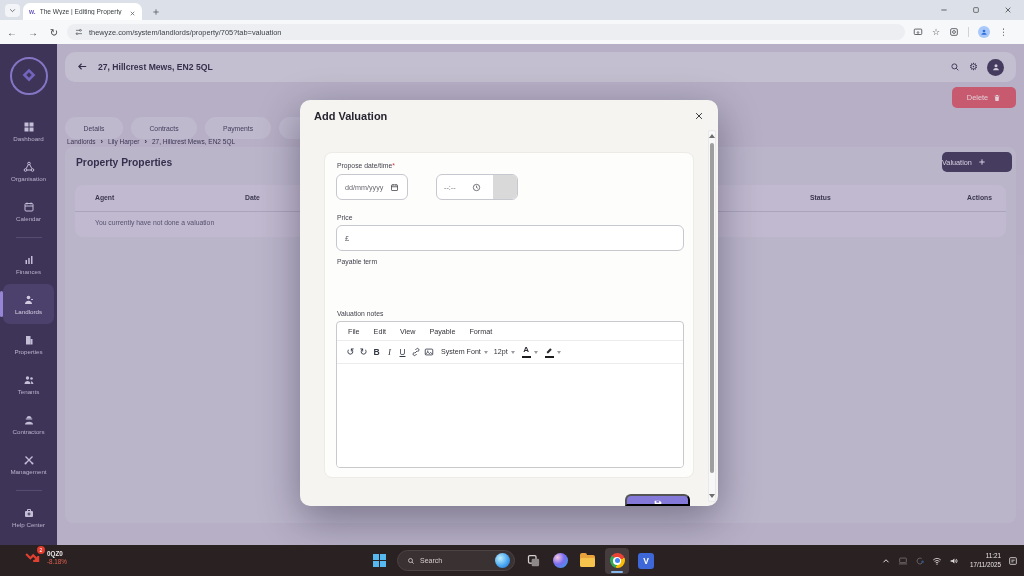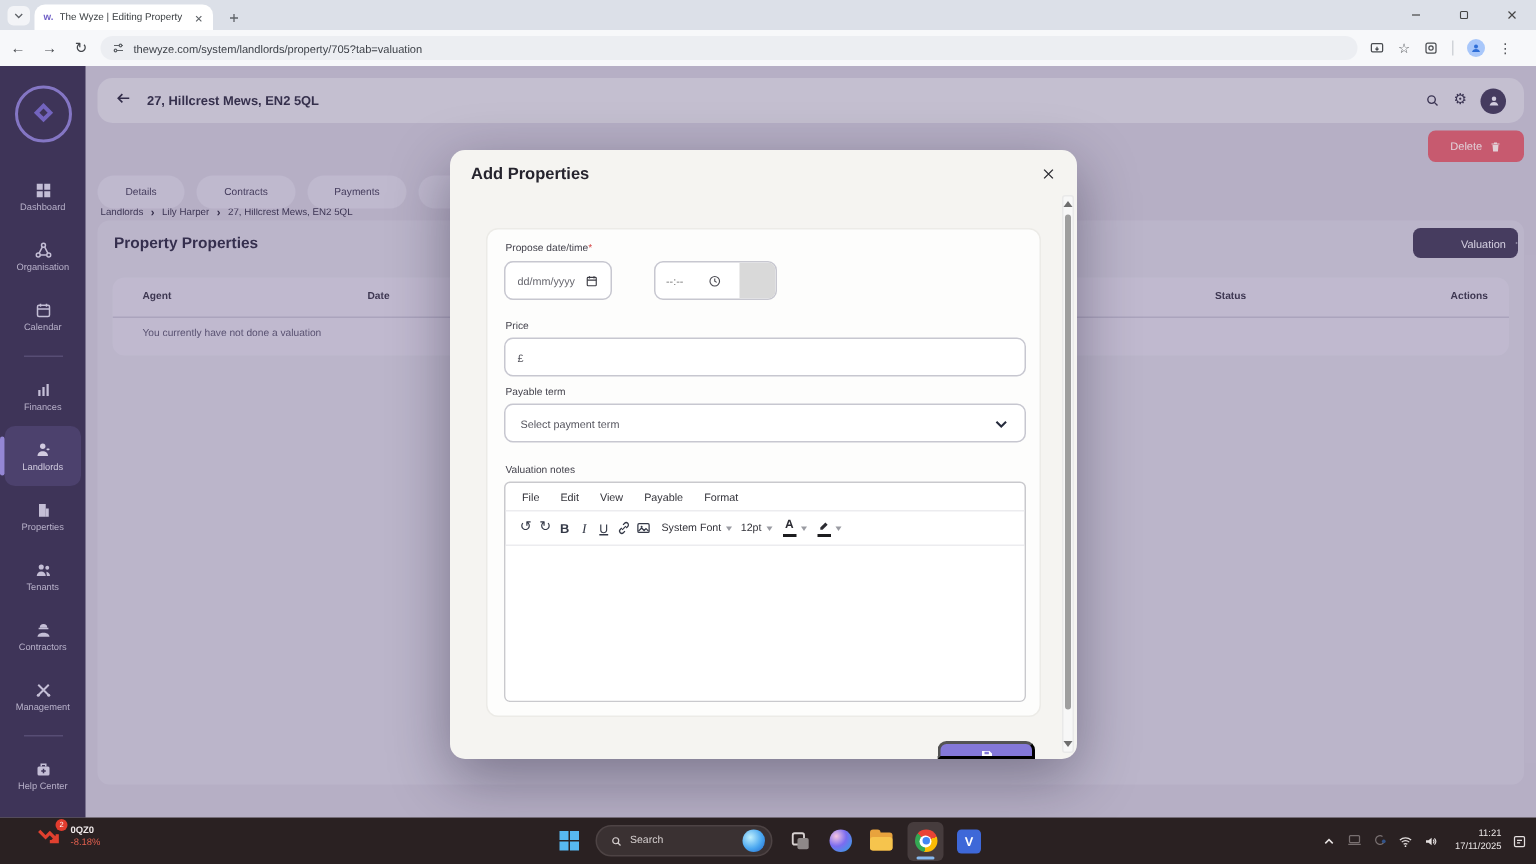--- a/index.html
+++ b/index.html
@@ -63,21 +63,21 @@
   #breadcrumb .sep::after { content:"›"; font-weight:bold; color:#2f2945; font-size:7.5px; }
   #delete-btn { position:absolute; right:8px; top:43px; height:21px; width:64px; background:#dc6073; border:none; border-radius:5px; color:#fbe9ec; font-size:7.4px; display:flex; align-items:center; justify-content:center; gap:5px; }
   #delete-btn svg { width:8px; height:8px; }
 
   #tabs { position:absolute; left:65px; top:73px; display:flex; gap:8px; }
   .pill { height:22px; border-radius:11px; background:#d3cee1; color:#443d5d; font-size:6.8px; border:none; display:flex; align-items:center; justify-content:center; }
   .pill.w1{width:58px}.pill.w2{width:66px}.pill.w3{width:66px}.pill.w4{width:92px}
 
   #content-card { position:absolute; left:65px; right:8px; top:103px; bottom:22px; background:#cfcadd; border-radius:8px; }
   #section-title { position:absolute; left:11px; top:10px; font-size:10.3px; font-weight:bold; color:#332e4c; }
-  #valuation-btn { position:absolute; right:4px; top:5px; height:20px; width:70px; background:#463d60; border:none; border-radius:5px; color:#e9e5f4; font-size:7.3px; display:flex; align-items:center; gap:6px;padding-left:32px; }
+  #valuation-btn { position:absolute; right:4px; top:5px; height:20px; width:70px; background:#463d60; border:none; border-radius:5px; color:#e9e5f4; font-size:7.3px; display:flex; align-items:center; gap:6px; }
   #valuation-btn svg { width:8px; height:8px; }
   #table-card { position:absolute; left:10px; right:10px; top:38px; height:52px; background:#d4cfe2; border-radius:8px; overflow:hidden; }
   #thead { position:absolute; left:0; right:0; top:0; height:27px; border-bottom:1px solid #bcb6cd; }
   .th { position:absolute; top:9px; font-size:6.8px; font-weight:bold; color:#3c3650; }
   .th.c-agent{left:20px}.th.c-date{left:170px}.th.c-status{left:735px}.th.c-actions{right:14px}
   #empty-row { position:absolute; left:20px; top:34px; font-size:6.8px; color:#5c5575; }
 
   
   #page-dim { position:absolute; inset:0; background:rgba(70,60,95,.14); z-index:40; }
 
@@ -396,21 +396,21 @@
           <span class="th c-status">Status</span>
           <span class="th c-actions">Actions</span>
         </div>
         <span id="empty-row">You currently have not done a valuation</span>
       </div>
     </div>
 
     <div id="page-dim"></div>
 
     <div id="modal">
-      <span id="modal-title">Add Properties</span>
+      <span id="modal-title">Add Valuation</span>
       <span id="modal-close">
         <svg viewBox="0 0 24 24" fill="none" stroke="#2b2b31" stroke-width="2.2">
             <path d="M5 5l14 14M19 5L5 19"></path>
           </svg>
       </span>
 
       <div id="modal-card">
         <span class="flabel" style="top:9px">
           <span>Propose date/time</span><span class="req">*</span>
         </span>
@@ -431,26 +431,20 @@
           </div>
           <div id="time-gray"></div>
         </div>
 
         <span class="flabel" style="top:61px">Price</span>
         <div class="finput" id="price-input">
           <input type="text" value="£" style="">
         </div>
 
         <span class="flabel" style="top:105px">Payable term</span>
-        <div id="payable-select">
-          <span>Select payment term</span>
-          <svg viewBox="0 0 24 24" fill="none" stroke="#272c3d" stroke-width="3">
-              <path d="M5 9l7 7 7-7"></path>
-            </svg>
-        </div>
 
         <span class="flabel" style="top:157px">Valuation notes</span>
         <div id="editor">
           <div id="menubar">
             <span class="menu-item">File</span>
             <span class="menu-item">Edit</span>
             <span class="menu-item">View</span>
             <span class="menu-item">Payable</span>
             <span class="menu-item">Format</span>
           </div>

